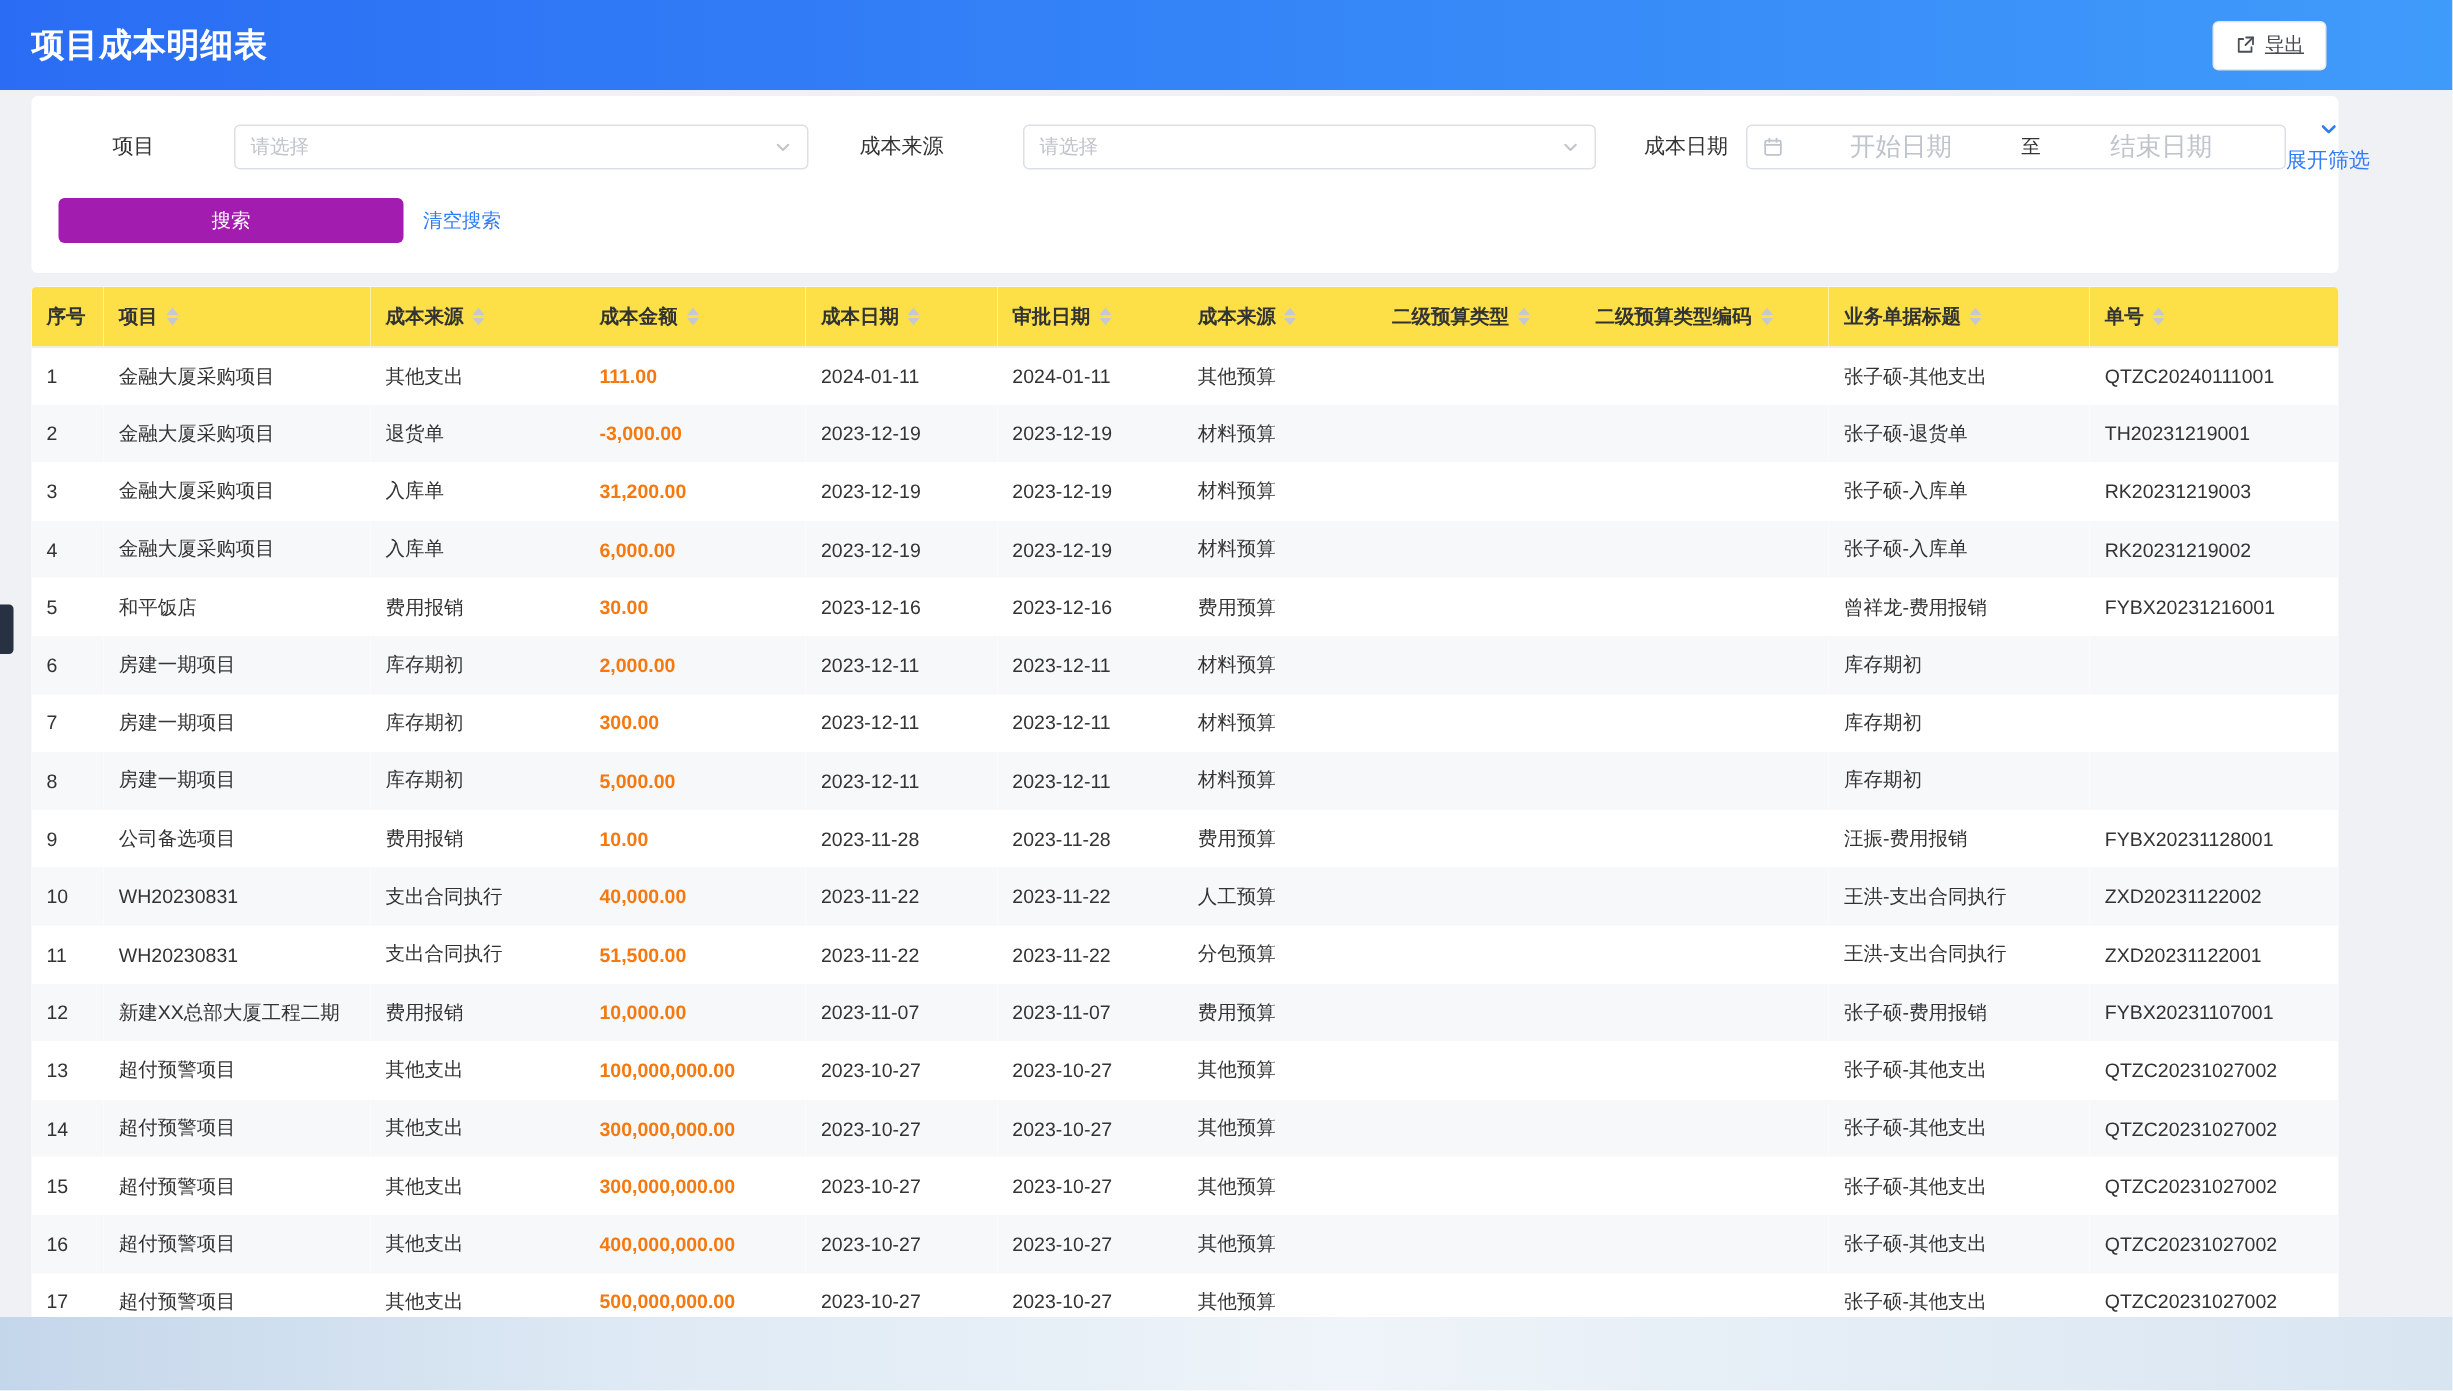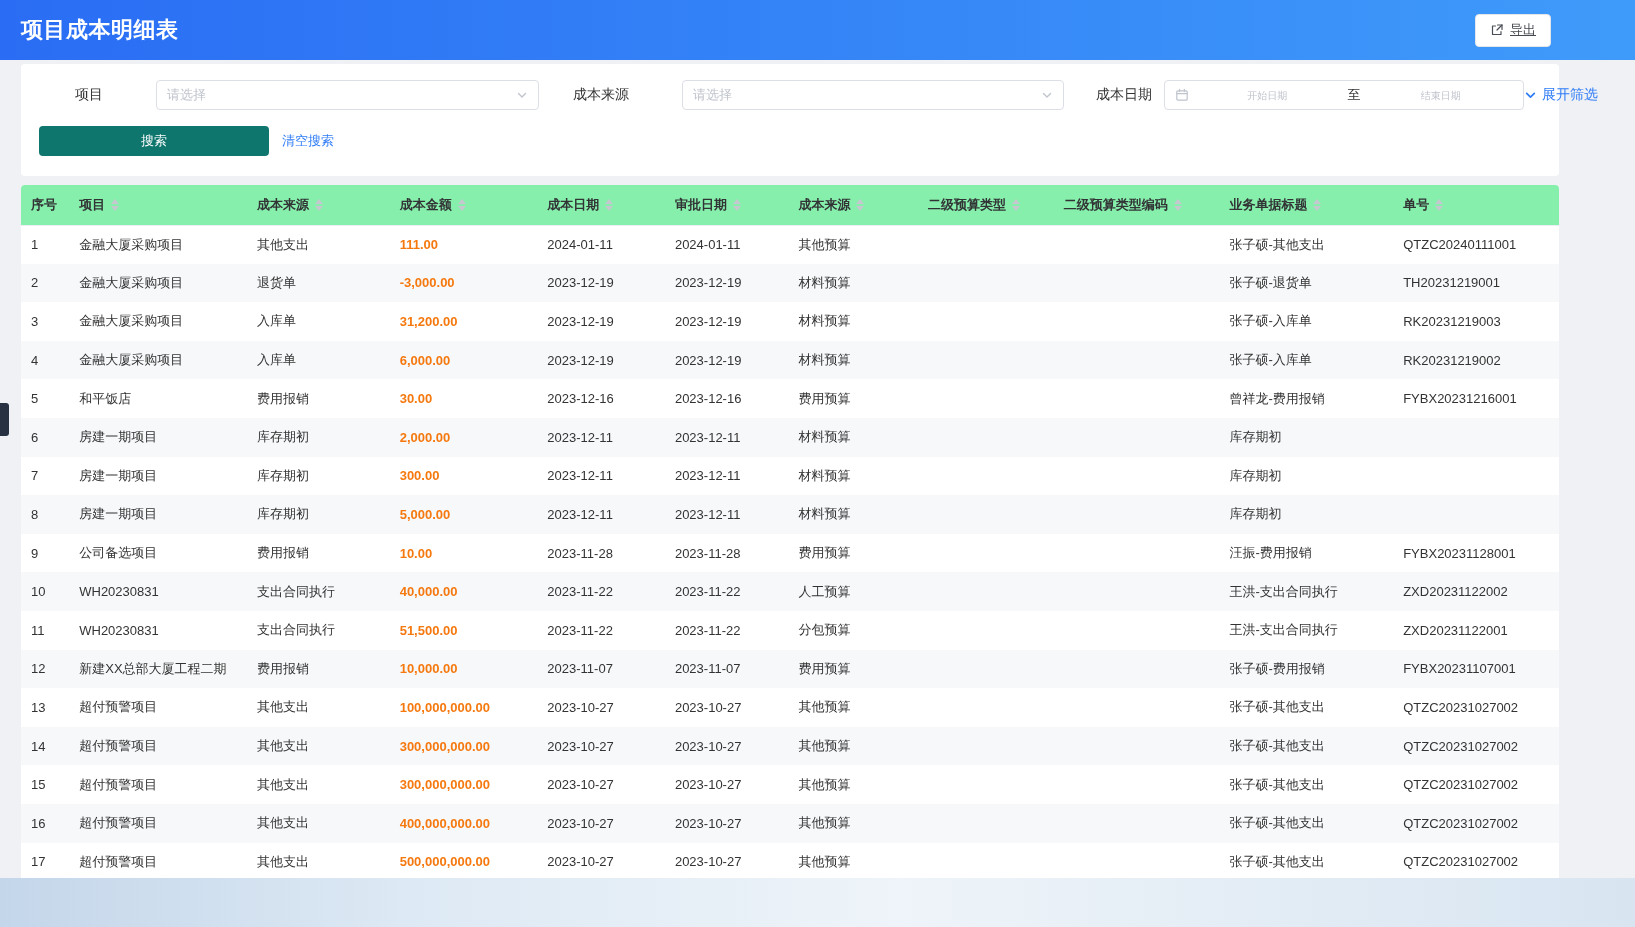--- a/index.html
+++ b/index.html
@@ -44,45 +44,45 @@
   .sel-project{width:383px;}
   .sel-source{width:382px;}
   .item-source{margin-left:26px;}
   .item-date{margin-left:24px;}
   .date-range{
     width:360px;height:30px;border:1px solid #dcdfe6;border-radius:4px;background:#fff;
     display:flex;align-items:center;padding:0 10px;cursor:pointer;
   }
   .date-range input{
     border:none;outline:none;flex:1;min-width:0;text-align:center;
-    font-size:10px;color:#333;font-family:inherit;background:transparent;
+    font-size:17px;color:#333;font-family:inherit;background:transparent;
   }
   .date-range input::placeholder{color:#bfc3cb;}
   .date-sep{color:#333;font-size:13px;padding:0 8px;}
   .expand-link{
     margin-left:auto;display:flex;align-items:center;gap:5px;
-    color:#2e7cf6;font-size:14px;cursor:pointer;text-decoration:none;white-space:nowrap;
+    color:#2e7cf6;font-size:14px;cursor:pointer;text-decoration:none;white-space:nowrap;flex-direction:column;
   }
   .filter-actions{display:flex;align-items:center;margin-top:16px;}
   .search-btn{
-    width:230px;height:30px;background:#0f766e;border:none;border-radius:4px;
+    width:230px;height:30px;background:#a21caf;border:none;border-radius:4px;
     color:#fff;font-size:13px;cursor:pointer;font-family:inherit;
   }
   .clear-link{margin-left:13px;color:#2e7cf6;font-size:13px;cursor:pointer;text-decoration:none;}
   
   .table-card{
     background:#fff;border-radius:4px 4px 0 0;overflow:hidden;height:742px;
   }
   table{border-collapse:collapse;table-layout:fixed;width:100%;}
   col.c0{width:48px;}col.c1{width:177px;}col.c2{width:142px;}col.c3{width:147px;}
   col.c4{width:127px;}col.c5{width:123px;}col.c6{width:129px;}col.c7{width:135px;}
   col.c8{width:165px;}col.c9{width:173px;}col.c10{width:165px;}
   th{
     height:40px;text-align:left;padding:0 8px 0 10px;font-size:13px;font-weight:700;
-    color:#323335;background:#86efac;border-bottom:1px solid #ebeef2;white-space:nowrap;
+    color:#323335;background:#fde047;border-bottom:1px solid #ebeef2;white-space:nowrap;
     overflow:hidden;
   }
   td{
     height:38.6px;padding:0 8px 0 10px;font-size:13px;color:#333;white-space:nowrap;
     overflow:hidden;text-overflow:ellipsis;
   }
   tbody tr:nth-child(even) td{background:#f7f8fa;}
   td.amount{color:#f5790f;font-weight:700;}
   .sorter{display:inline-flex;flex-direction:column;margin-left:6px;vertical-align:middle;cursor:pointer;}
   .sorter i{display:block;width:0;height:0;border-left:4px solid transparent;border-right:4px solid transparent;}

